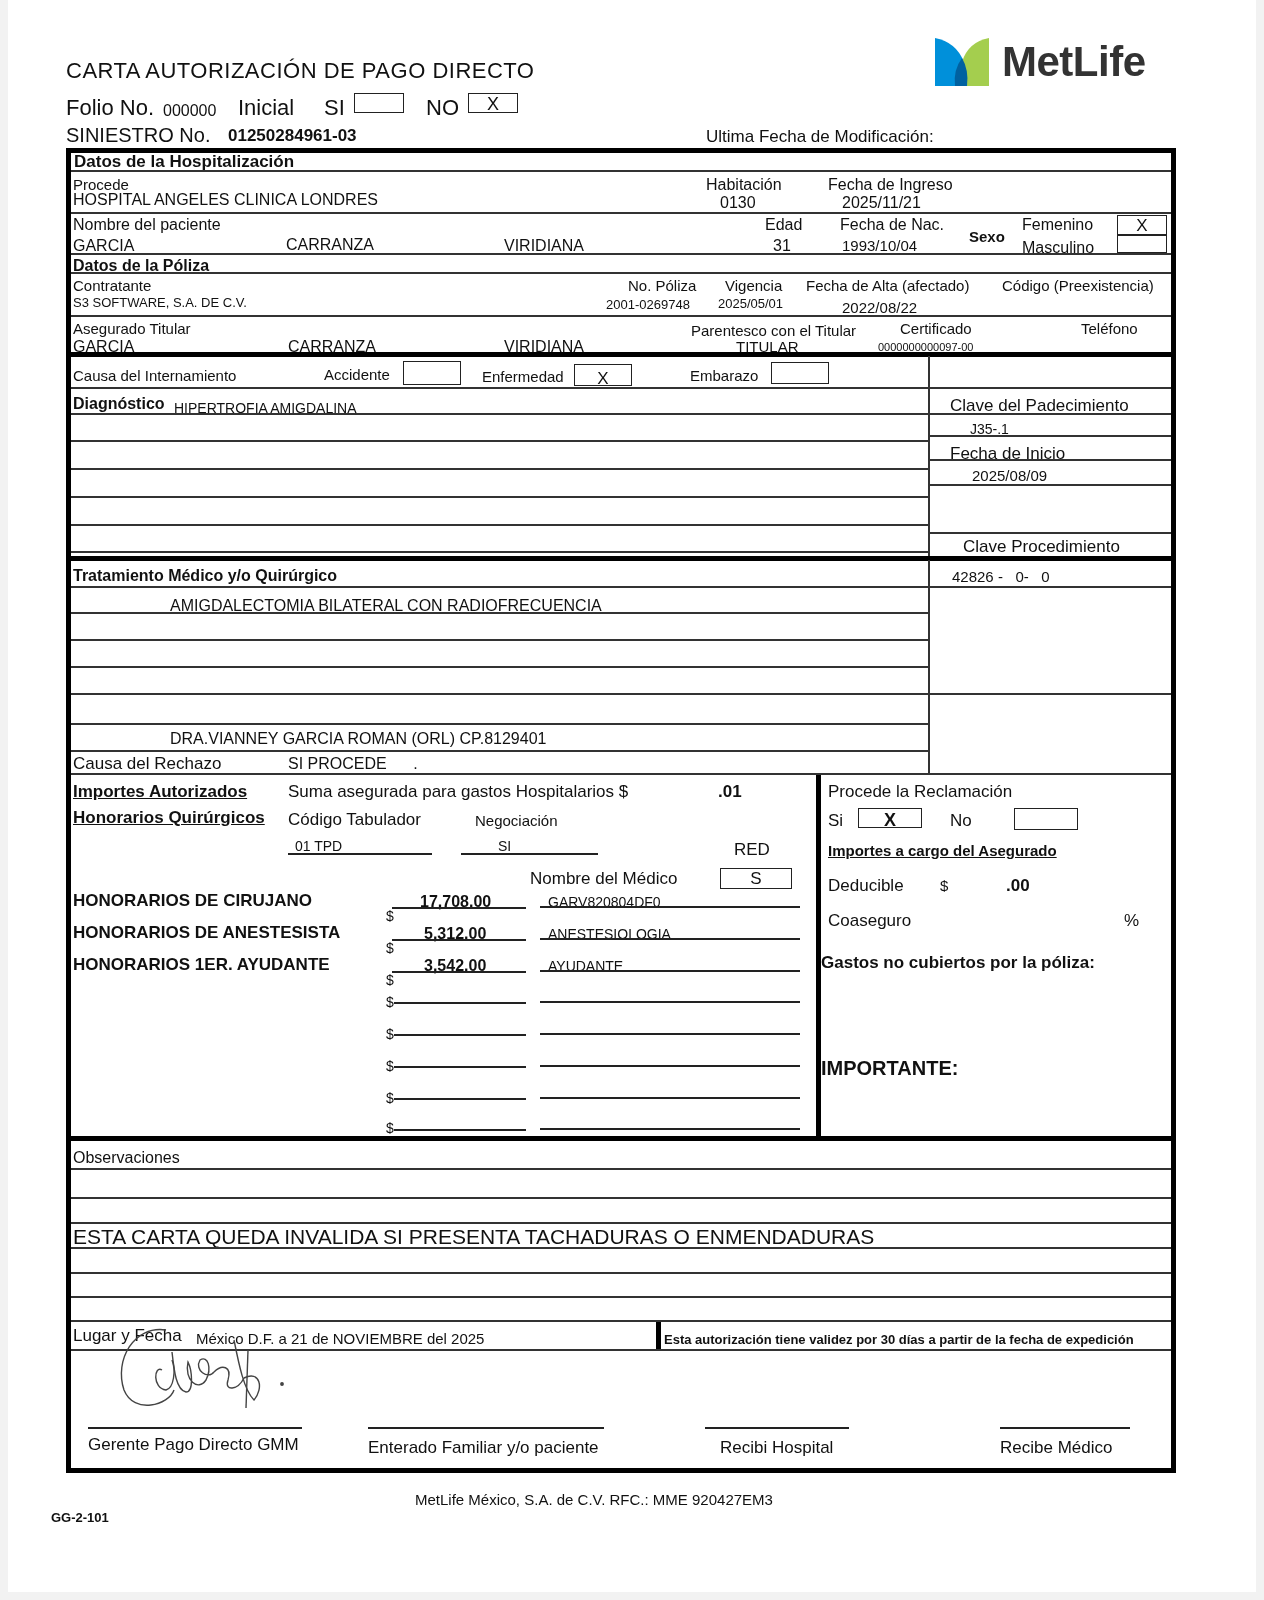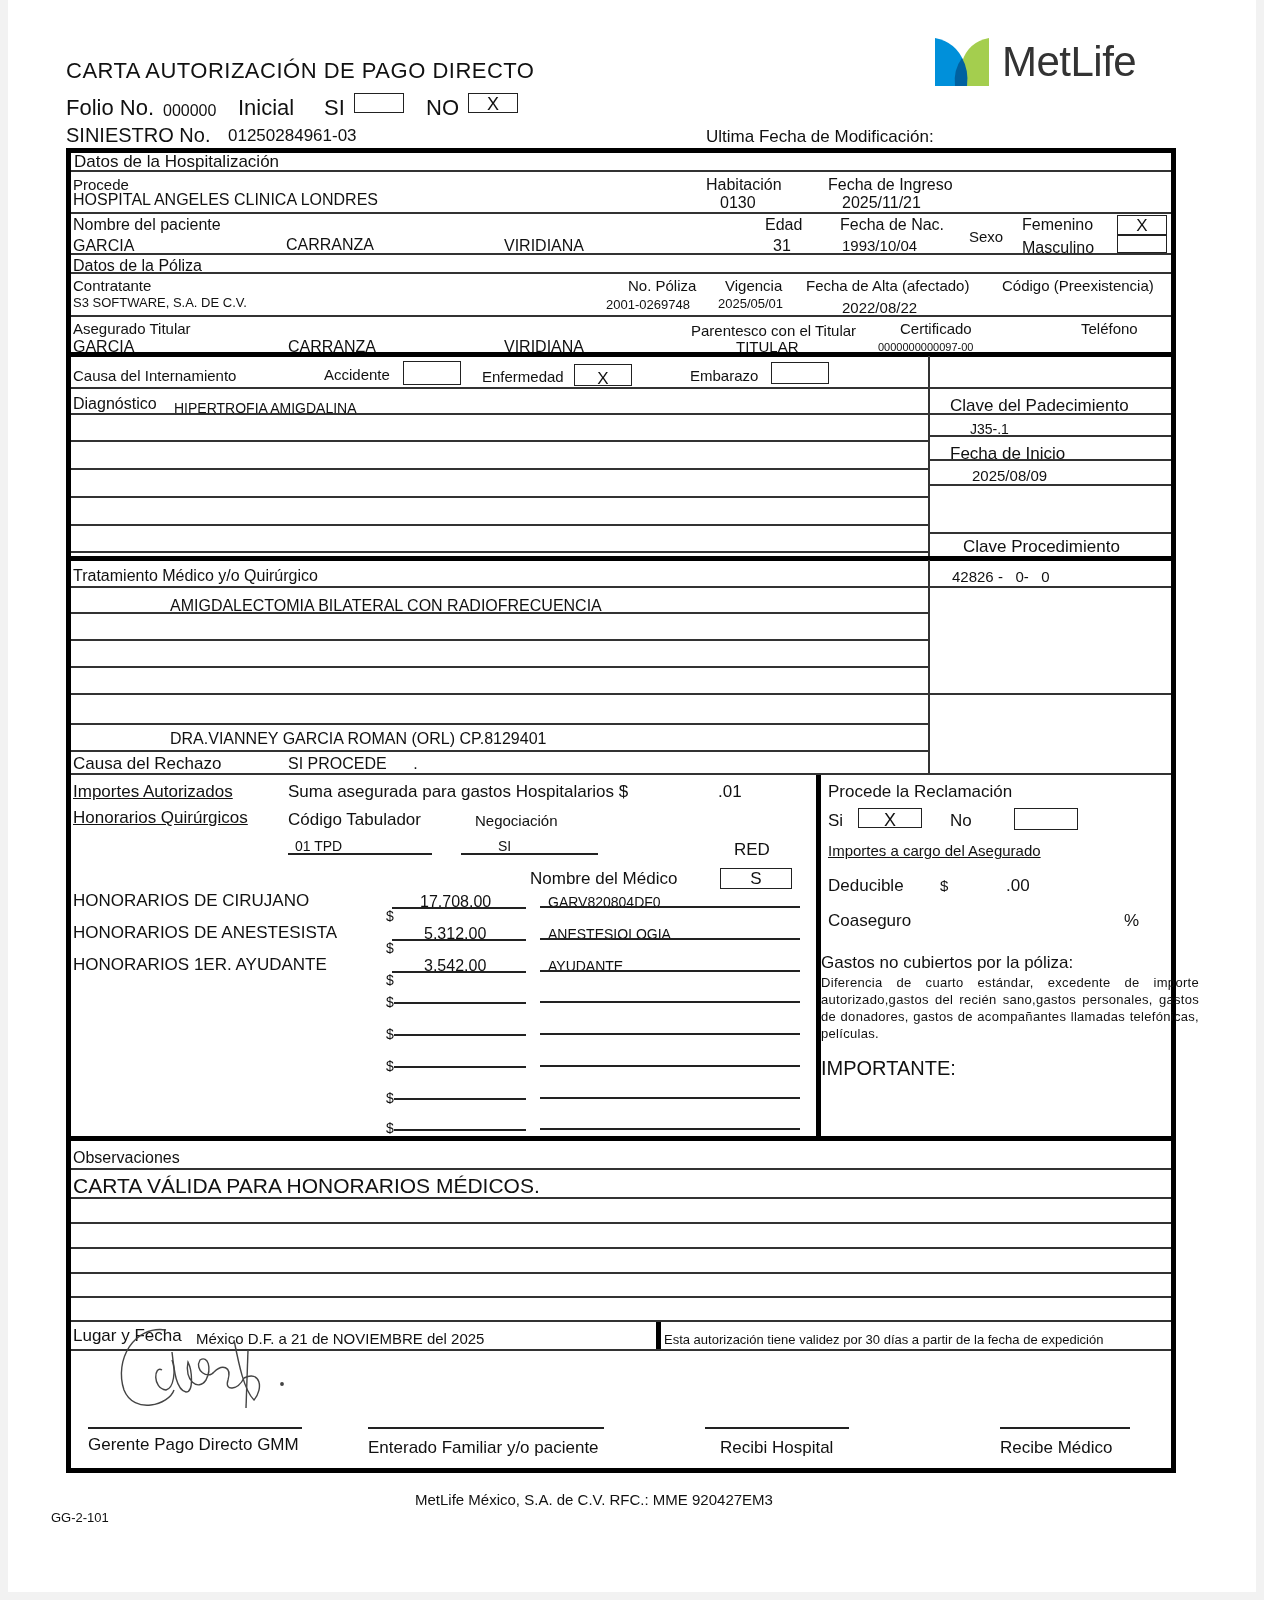--- a/index.html
+++ b/index.html
@@ -6,21 +6,21 @@
 html,body{width:1264px;height:1600px;background:#f2f2f2;overflow:hidden}
 body{font-family:"Liberation Sans",sans-serif;color:#111;position:relative}
 .page{position:absolute;left:8px;top:0;width:1248px;height:1592px;background:#fff}
 .abs{position:absolute;white-space:nowrap}
 .hl{position:absolute;height:2px;background:#333}
 .vl{position:absolute;width:2px;background:#333}
 .thick-h{position:absolute;height:5px;background:#000}
 .thick-v{position:absolute;width:5px;background:#000}
 .box{position:absolute;border:1.5px solid #222;background:#fff;text-align:center;font-size:17px;line-height:20px}
 .u{text-decoration:underline}
-.b{font-weight:normal}
+.b{font-weight:bold}
 .f15{font-size:15px}.f16{font-size:16px}.f17{font-size:17px}.f14{font-size:14px}.f13{font-size:13px}
 .ul-line{position:absolute;height:1.5px;background:#222}
 </style>
 </head>
 <body>
 
 <div class="page">
 
   <div class="abs" style="left:58px;top:58px;font-size:22px;letter-spacing:0.5px">CARTA AUTORIZACIÓN DE PAGO DIRECTO</div>
   <div class="abs" style="left:58px;top:95px;font-size:22px">Folio No.</div>
@@ -201,30 +201,29 @@
   <div class="box b" style="left:850px;top:808px;width:64px;height:20px;font-size:18px;line-height:22px">X</div>
   <div class="abs f17" style="left:942px;top:811px">No</div>
   <div class="box" style="left:1006px;top:808px;width:64px;height:22px"></div>
   <div class="abs b f15 u" style="left:820px;top:842px">Importes a cargo del Asegurado</div>
   <div class="abs f17" style="left:820px;top:876px">Deducible</div>
   <div class="abs f15" style="left:932px;top:877px">$</div>
   <div class="abs b f17" style="left:998px;top:876px">.00</div>
   <div class="abs f17" style="left:820px;top:911px">Coaseguro</div>
   <div class="abs f17" style="left:1116px;top:911px">%</div>
   <div class="abs b" style="left:813px;top:953px;font-size:17px">Gastos no cubiertos por la póliza:</div>
-  <div class="abs" style="left:813px;top:974px;width:378px;font-size:13px;line-height:17px;white-space:normal;text-align:justify;letter-spacing:0.3px">Diferencia de cuarto estándar, excedente de importe autorizado,gastos del recién sano,gastos personales, gastos de donadores, gastos de acompañantes llamadas telefónicas, películas.</div>
   <div class="abs b" style="left:813px;top:1057px;font-size:20px">IMPORTANTE:</div>
 
   <div class="thick-h" style="left:58px;top:1136px;width:1110px"></div>
 
   <div class="abs f16" style="left:65px;top:1149px">Observaciones</div>
   <div class="hl" style="left:63px;top:1168px;width:1100px"></div>
-  <div class="abs" style="left:65px;top:1174px;font-size:21px">CARTA VÁLIDA PARA HONORARIOS MÉDICOS.</div>
   <div class="hl" style="left:63px;top:1197px;width:1100px"></div>
   <div class="hl" style="left:63px;top:1222px;width:1100px"></div>
+  <div class="abs" style="left:65px;top:1225px;font-size:21px">ESTA CARTA QUEDA INVALIDA SI PRESENTA TACHADURAS O ENMENDADURAS</div>
   <div class="hl" style="left:63px;top:1247px;width:1100px"></div>
   <div class="hl" style="left:63px;top:1272px;width:1100px"></div>
   <div class="hl" style="left:63px;top:1296px;width:1100px"></div>
   <div class="hl" style="left:63px;top:1320px;width:1100px"></div>
 
   <div class="abs f17" style="left:65px;top:1326px">Lugar y Fecha</div>
   <div class="abs f15" style="left:188px;top:1330px">México D.F. a 21 de  NOVIEMBRE  del 2025</div>
   <div class="thick-v" style="left:648px;top:1322px;height:28px"></div>
   <div class="abs b f13" style="left:656px;top:1332px">Esta autorización tiene validez por 30 días a partir de la fecha de expedición</div>
   <div class="hl" style="left:63px;top:1349px;width:1100px"></div>

